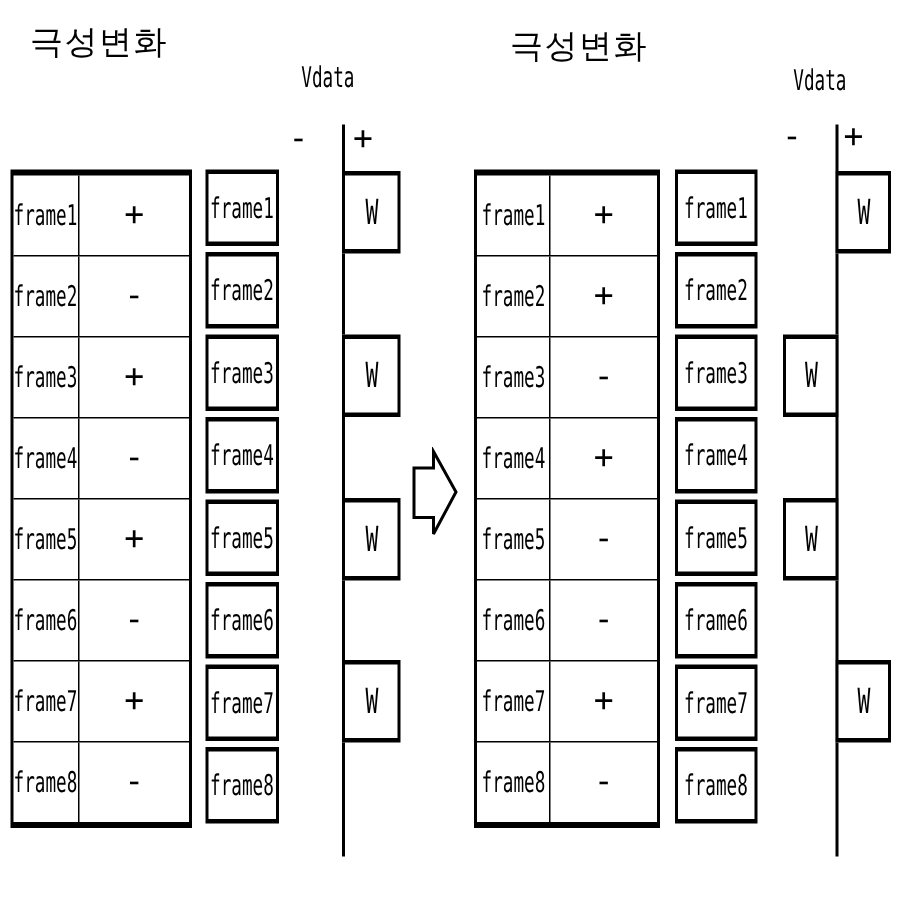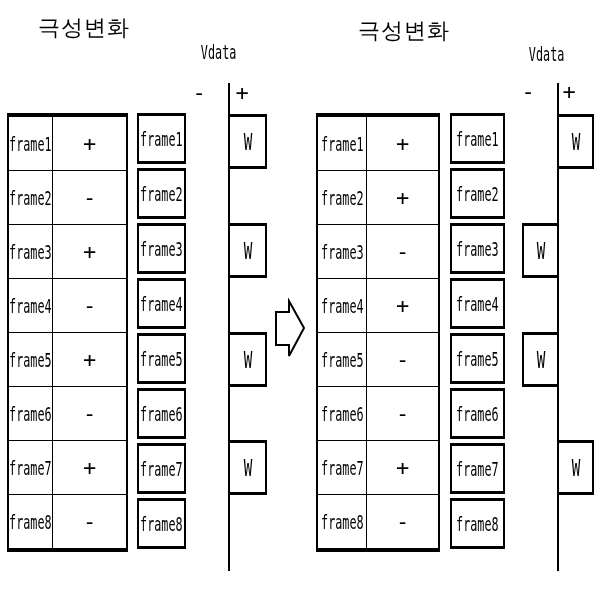--- a/index.html
+++ b/index.html
@@ -5,21 +5,21 @@
   html,body { margin:0; padding:0; }
   body {
     width:601px; height:601px; position:relative;
     background:#ffffff; color:#000000;
     font-family:"DejaVu Sans Mono","Liberation Mono",monospace;
     overflow:hidden;
   }
   .abs { position:absolute; }
   .title {
     font-family:"DejaVu Sans","Liberation Sans",sans-serif;
-    font-size:22px; letter-spacing:1px; text-align:right; white-space:nowrap;
+    font-size:22px; letter-spacing:1px; text-align:left; white-space:nowrap;
   }
   .vdata { font-size:19px; text-align:left; }
   .sign {
     font-family:"DejaVu Sans Mono","Liberation Mono",monospace;
     font-size:22px; text-align:center; line-height:20px;
   }
   .cond { display:inline-block; transform:scaleX(0.62); transform-origin:center; white-space:nowrap; }
   .cond-sm { font-size:19px; }
   .cond-lg { font-size:23px; }
   .vline { width:2px; background:#000; }

